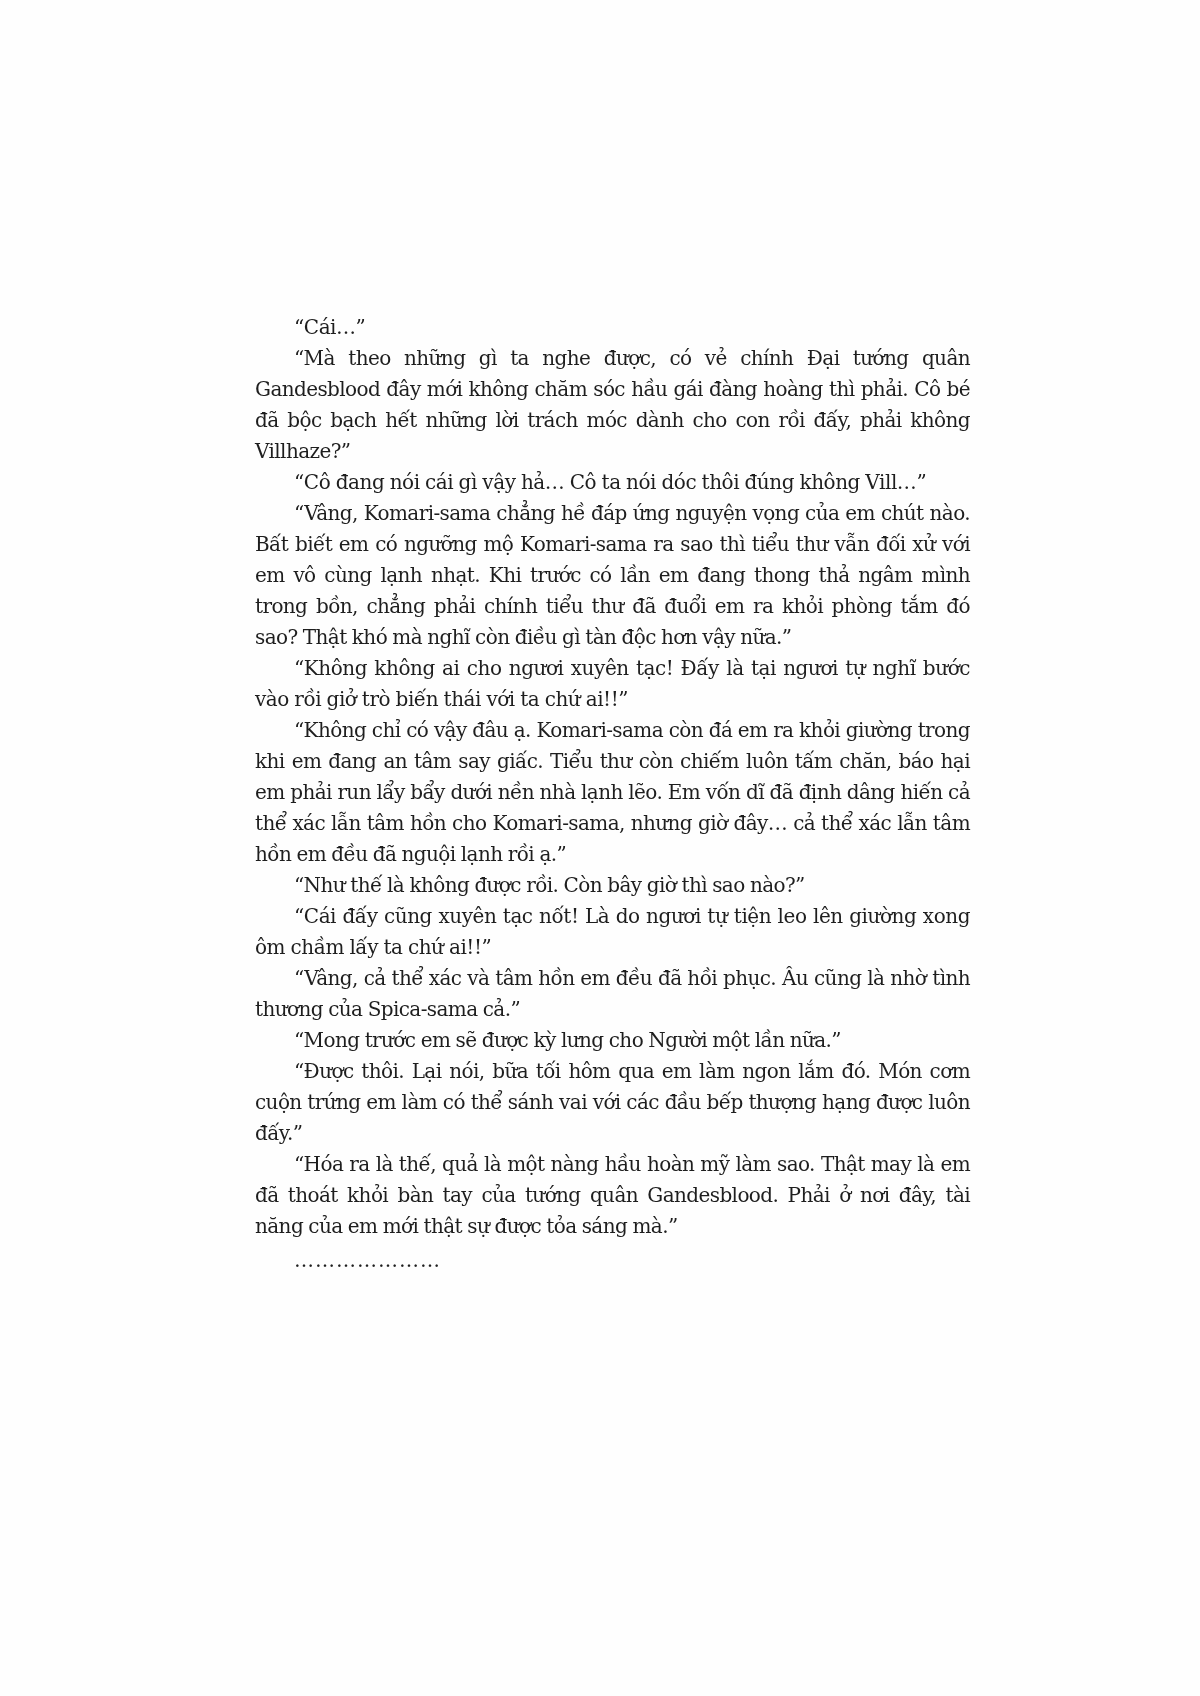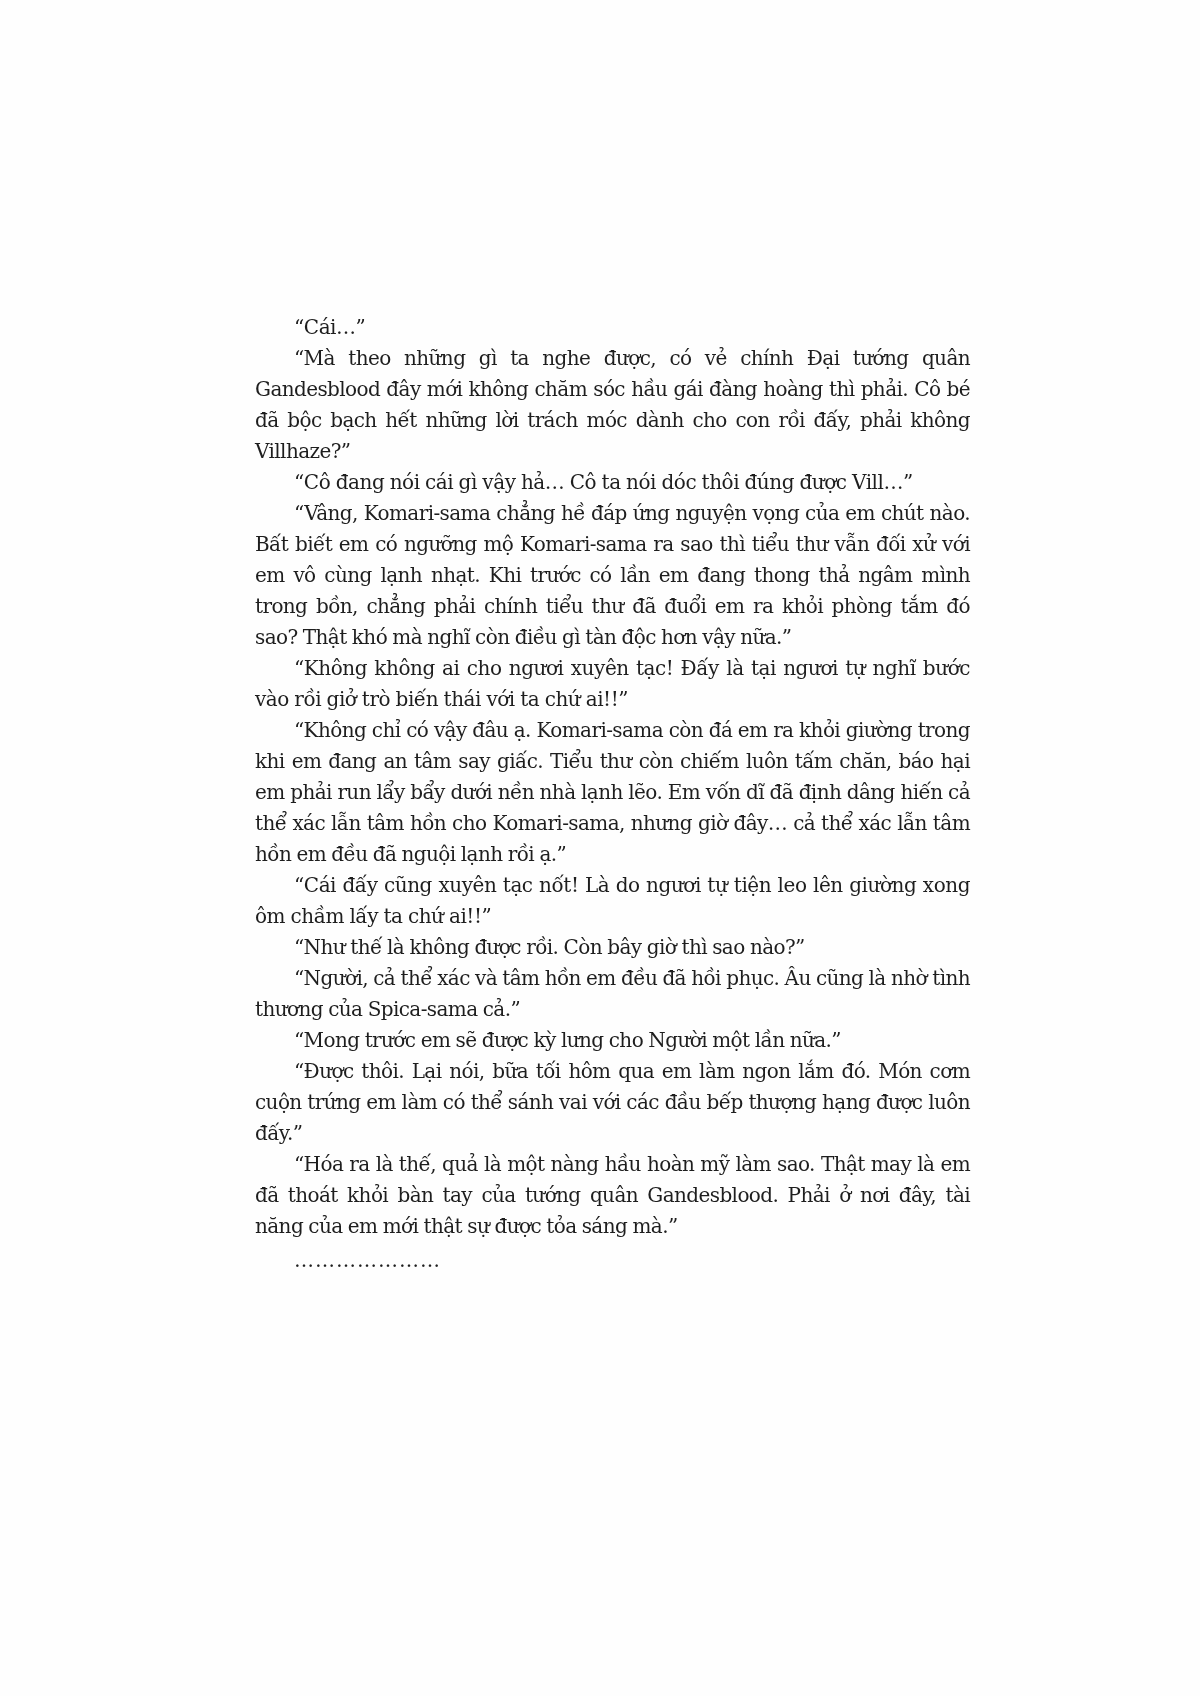--- a/index.html
+++ b/index.html
@@ -32,24 +32,24 @@
     margin-top: 3px;
     letter-spacing: 1px;
   }
 </style>
 </head>
 <body>
 
 <div class="page-body">
   <p class="para">“Cái…”</p>
   <p class="para italic">“Mà theo những gì ta nghe được, có vẻ chính Đại tướng quân Gandesblood đây mới không chăm sóc hầu gái đàng hoàng thì phải. Cô bé đã bộc bạch hết những lời trách móc dành cho con rồi đấy, phải không Villhaze?”</p>
-  <p class="para">“Cô đang nói cái gì vậy hả… Cô ta nói dóc thôi đúng được Vill…”</p>
+  <p class="para">“Cô đang nói cái gì vậy hả… Cô ta nói dóc thôi đúng không Vill…”</p>
   <p class="para italic">“Vâng, Komari-sama chẳng hề đáp ứng nguyện vọng của em chút nào. Bất biết em có ngưỡng mộ Komari-sama ra sao thì tiểu thư vẫn đối xử với em vô cùng lạnh nhạt. Khi trước có lần em đang thong thả ngâm mình trong bồn, chẳng phải chính tiểu thư đã đuổi em ra khỏi phòng tắm đó sao? Thật khó mà nghĩ còn điều gì tàn độc hơn vậy nữa.”</p>
   <p class="para">“Không không ai cho ngươi xuyên tạc! Đấy là tại ngươi tự nghĩ bước vào rồi giở trò biến thái với ta chứ ai!!”</p>
   <p class="para italic">“Không chỉ có vậy đâu ạ. Komari-sama còn đá em ra khỏi giường trong khi em đang an tâm say giấc. Tiểu thư còn chiếm luôn tấm chăn, báo hại em phải run lẩy bẩy dưới nền nhà lạnh lẽo. Em vốn dĩ đã định dâng hiến cả thể xác lẫn tâm hồn cho Komari-sama, nhưng giờ đây… cả thể xác lẫn tâm hồn em đều đã nguội lạnh rồi ạ.”</p>
+  <p class="para italic">“Như thế là không được rồi. Còn bây giờ thì sao nào?”</p>
   <p class="para">“Cái đấy cũng xuyên tạc nốt! Là do ngươi tự tiện leo lên giường xong ôm chầm lấy ta chứ ai!!”</p>
-  <p class="para italic">“Như thế là không được rồi. Còn bây giờ thì sao nào?”</p>
-  <p class="para italic">“Người, cả thể xác và tâm hồn em đều đã hồi phục. Âu cũng là nhờ tình thương của Spica-sama cả.”</p>
+  <p class="para italic">“Vâng, cả thể xác và tâm hồn em đều đã hồi phục. Âu cũng là nhờ tình thương của Spica-sama cả.”</p>
   <p class="para italic">“Mong trước em sẽ được kỳ lưng cho Người một lần nữa.”</p>
   <p class="para italic">“Được thôi. Lại nói, bữa tối hôm qua em làm ngon lắm đó. Món cơm cuộn trứng em làm có thể sánh vai với các đầu bếp thượng hạng được luôn đấy.”</p>
   <p class="para italic">“Hóa ra là thế, quả là một nàng hầu hoàn mỹ làm sao. Thật may là em đã thoát khỏi bàn tay của tướng quân Gandesblood. Phải ở nơi đây, tài năng của em mới thật sự được tỏa sáng mà.”</p>
   <p class="para dots">…………………</p>
 </div>
 
 </body></html>

